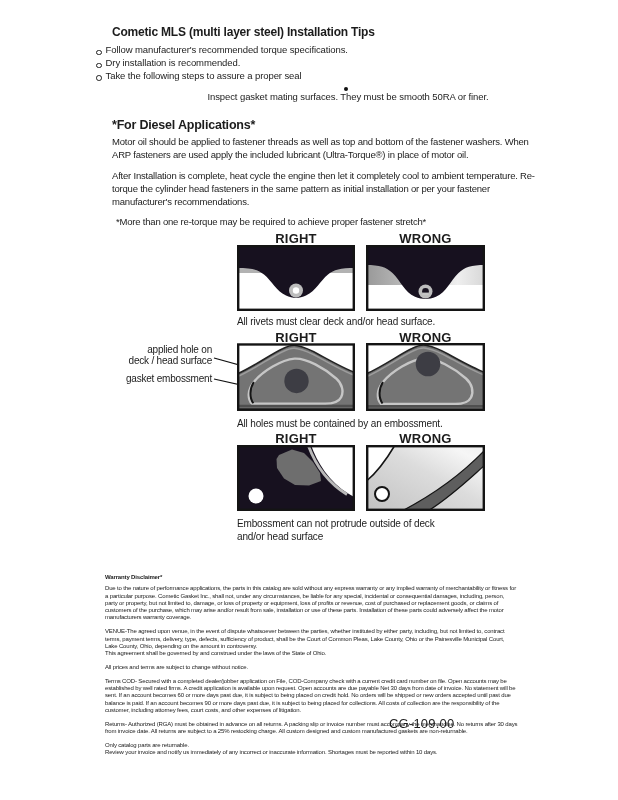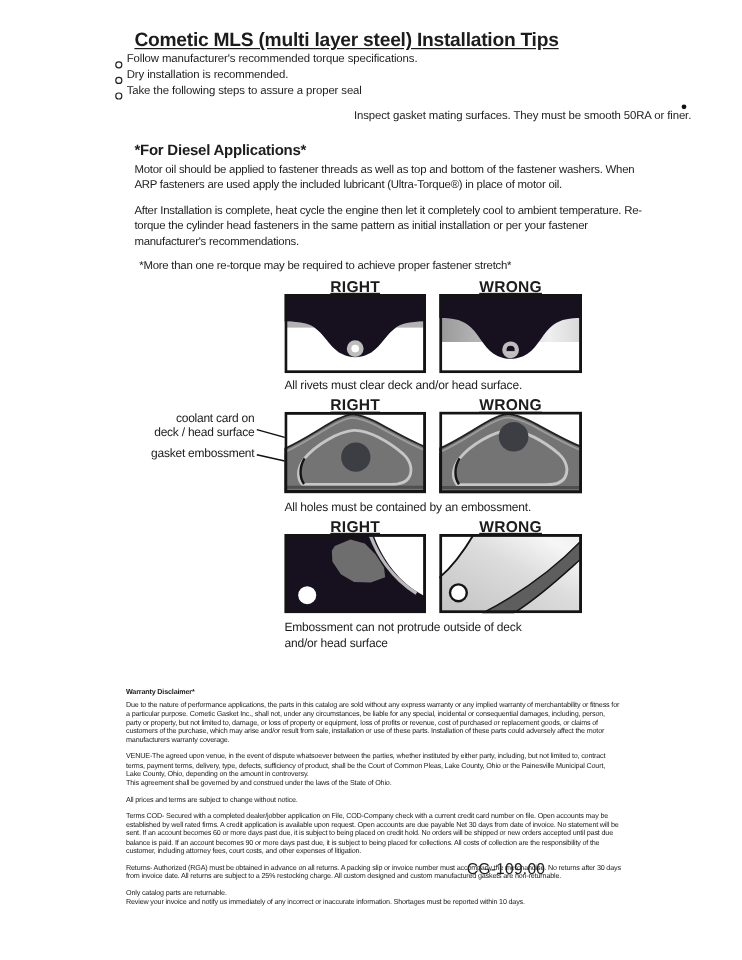--- a/index.html
+++ b/index.html
@@ -2,32 +2,32 @@
 <html><head>
 <meta charset="utf-8">
 <style>
   html,body{margin:0;padding:0;background:#ffffff;}
   .page{
     position:relative;width:618px;height:800px;background:#ffffff;overflow:hidden;
     font-family:"Liberation Sans","DejaVu Sans",sans-serif;color:#1c1c1c;
   }
   .abs{position:absolute;}
   .title{
-    left:112px;top:25px;font-size:16px;font-weight:bold;letter-spacing:-0.2px;
-    text-decoration:underline;text-underline-offset:2px;
+    left:112px;top:25px;font-size:12px;font-weight:bold;letter-spacing:-0.2px;
+    text-underline-offset:2px;
   }
   .tiplist{left:96px;top:44px;width:480px;font-size:9.5px;letter-spacing:-0.1px;line-height:12.9px;}
-  .tip{display:flex;align-items:flex-end;}
+  .tip{display:flex;align-items:center;}
   .tip .marker{flex:0 0 auto;margin:4px 4px 0 0;}
   .circ{width:3.6px;height:3.6px;border:1px solid #222;border-radius:50%;display:inline-block;}
   .dot{width:4px;height:4px;background:#111;border-radius:50%;display:inline-block;}
   .tip.sub{margin-left:24px;flex-direction:column;}
   .h2{left:112px;top:118px;font-size:12.5px;font-weight:bold;letter-spacing:-0.2px;}
   .body-p{left:112px;width:434px;font-size:9.5px;letter-spacing:-0.2px;line-height:13px;}
-  .lbl{font-weight:bold;font-size:13px;text-align:center;letter-spacing:0.2px;text-decoration:underline;}
+  .lbl{font-weight:bold;font-size:13px;text-align:center;letter-spacing:0.2px;}
   .cap{font-size:10px;letter-spacing:-0.15px;line-height:13px;}
   .callout{width:122px;text-align:right;font-size:10px;letter-spacing:-0.2px;line-height:11px;}
   .dbox{display:block;}
   .legal{left:105px;top:574px;width:413px;font-size:6px;letter-spacing:-0.15px;line-height:7.3px;color:#222;}
   .legal .lh{font-weight:bold;margin:0 0 4px 0;}
   .legal p{margin:0 0 6.5px 0;}
   .legal p.tight{margin:0;}
   .pagenum{left:389px;top:716px;font-size:13px;letter-spacing:0.2px;}
 </style>
 </head>
@@ -91,21 +91,21 @@
     <rect x="56.1" y="47.6" width="6.8" height="2.4" fill="#c4c4c4"></rect>
     <rect x="1.2" y="1.2" width="116.6" height="63.6" fill="none" stroke="#141414" stroke-width="2.4"></rect>
   </svg>
 
   <div class="abs cap" style="left:237px;top:315px;text-align:center;">All rivets must clear deck and/or head surface.</div>
 
   <div class="abs lbl" style="left:237px;top:330px;width:118px;">RIGHT</div>
   <div class="abs lbl" style="left:366px;top:330px;width:119px;">WRONG</div>
 
   <div class="abs callout" style="left:90px;top:344px;">
-    <div>coolant card on</div>
+    <div>applied hole on</div>
     <div>deck / head surface</div>
   </div>
   <div class="abs callout" style="left:90px;top:373px;">gasket embossment</div>
 
   <svg class="abs" style="left:212px;top:352px;" width="90" height="44" viewBox="0 0 90 44">
     <line x1="2" y1="6" x2="85" y2="29" stroke="#111" stroke-width="1.2"></line>
     <line x1="2" y1="27" x2="56" y2="39" stroke="#111" stroke-width="1.2"></line>
   </svg>
 
   <svg class="abs dbox" style="left:237px;top:343px;" width="118" height="68" viewBox="0 0 119 68">

